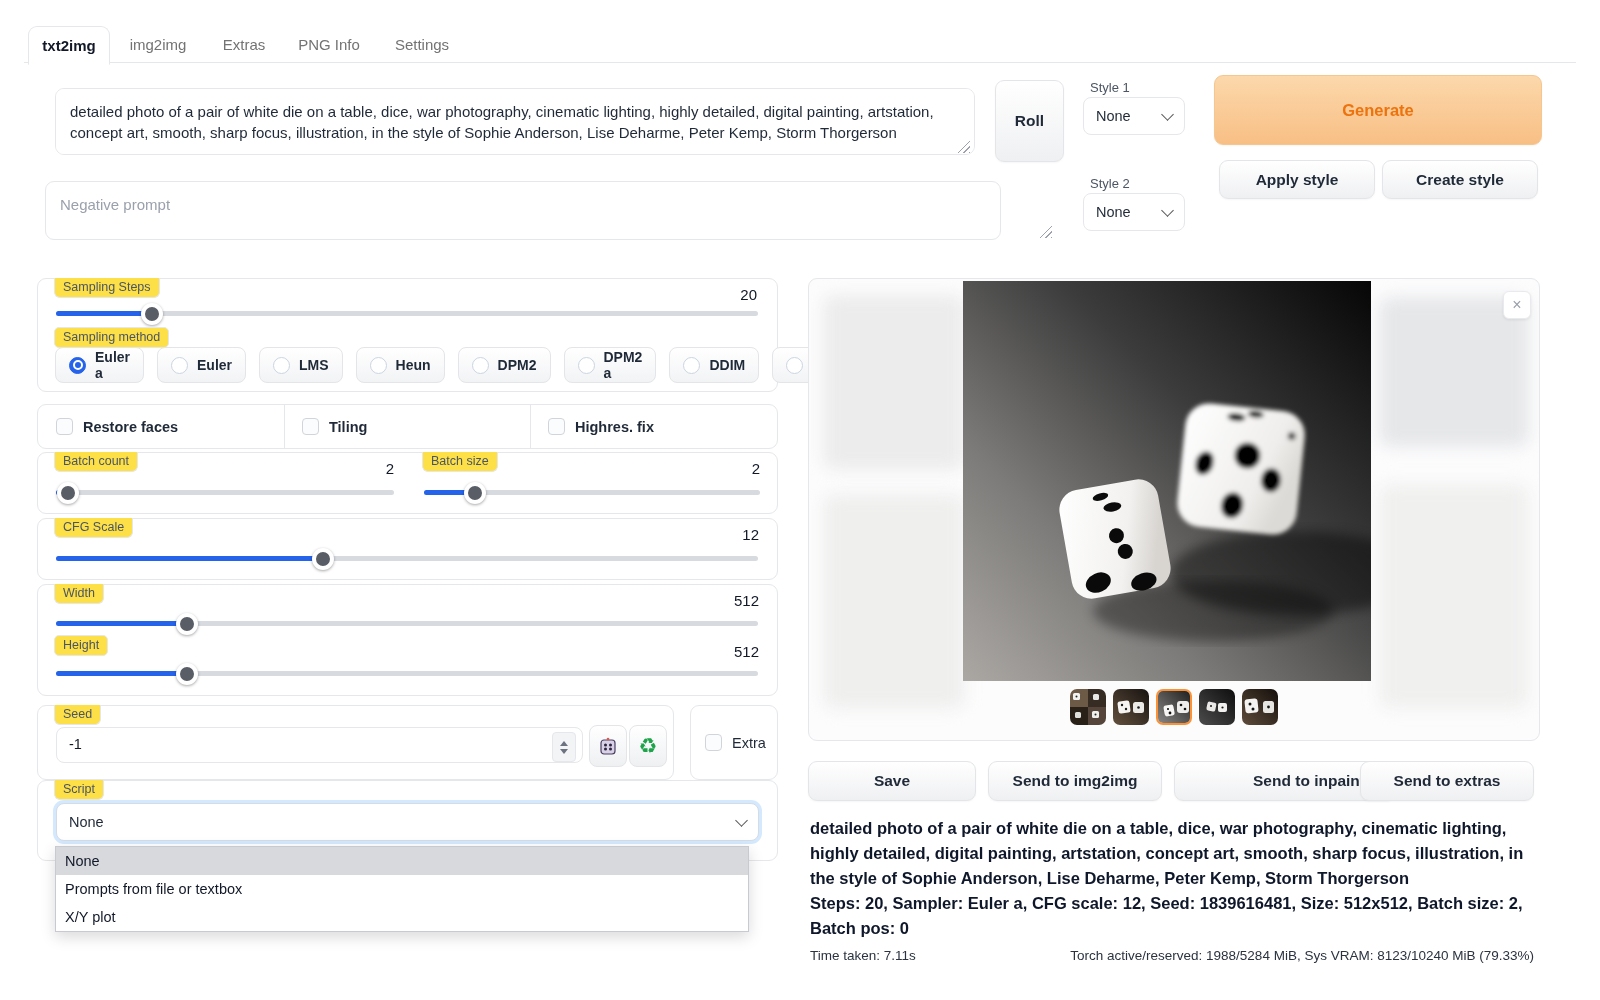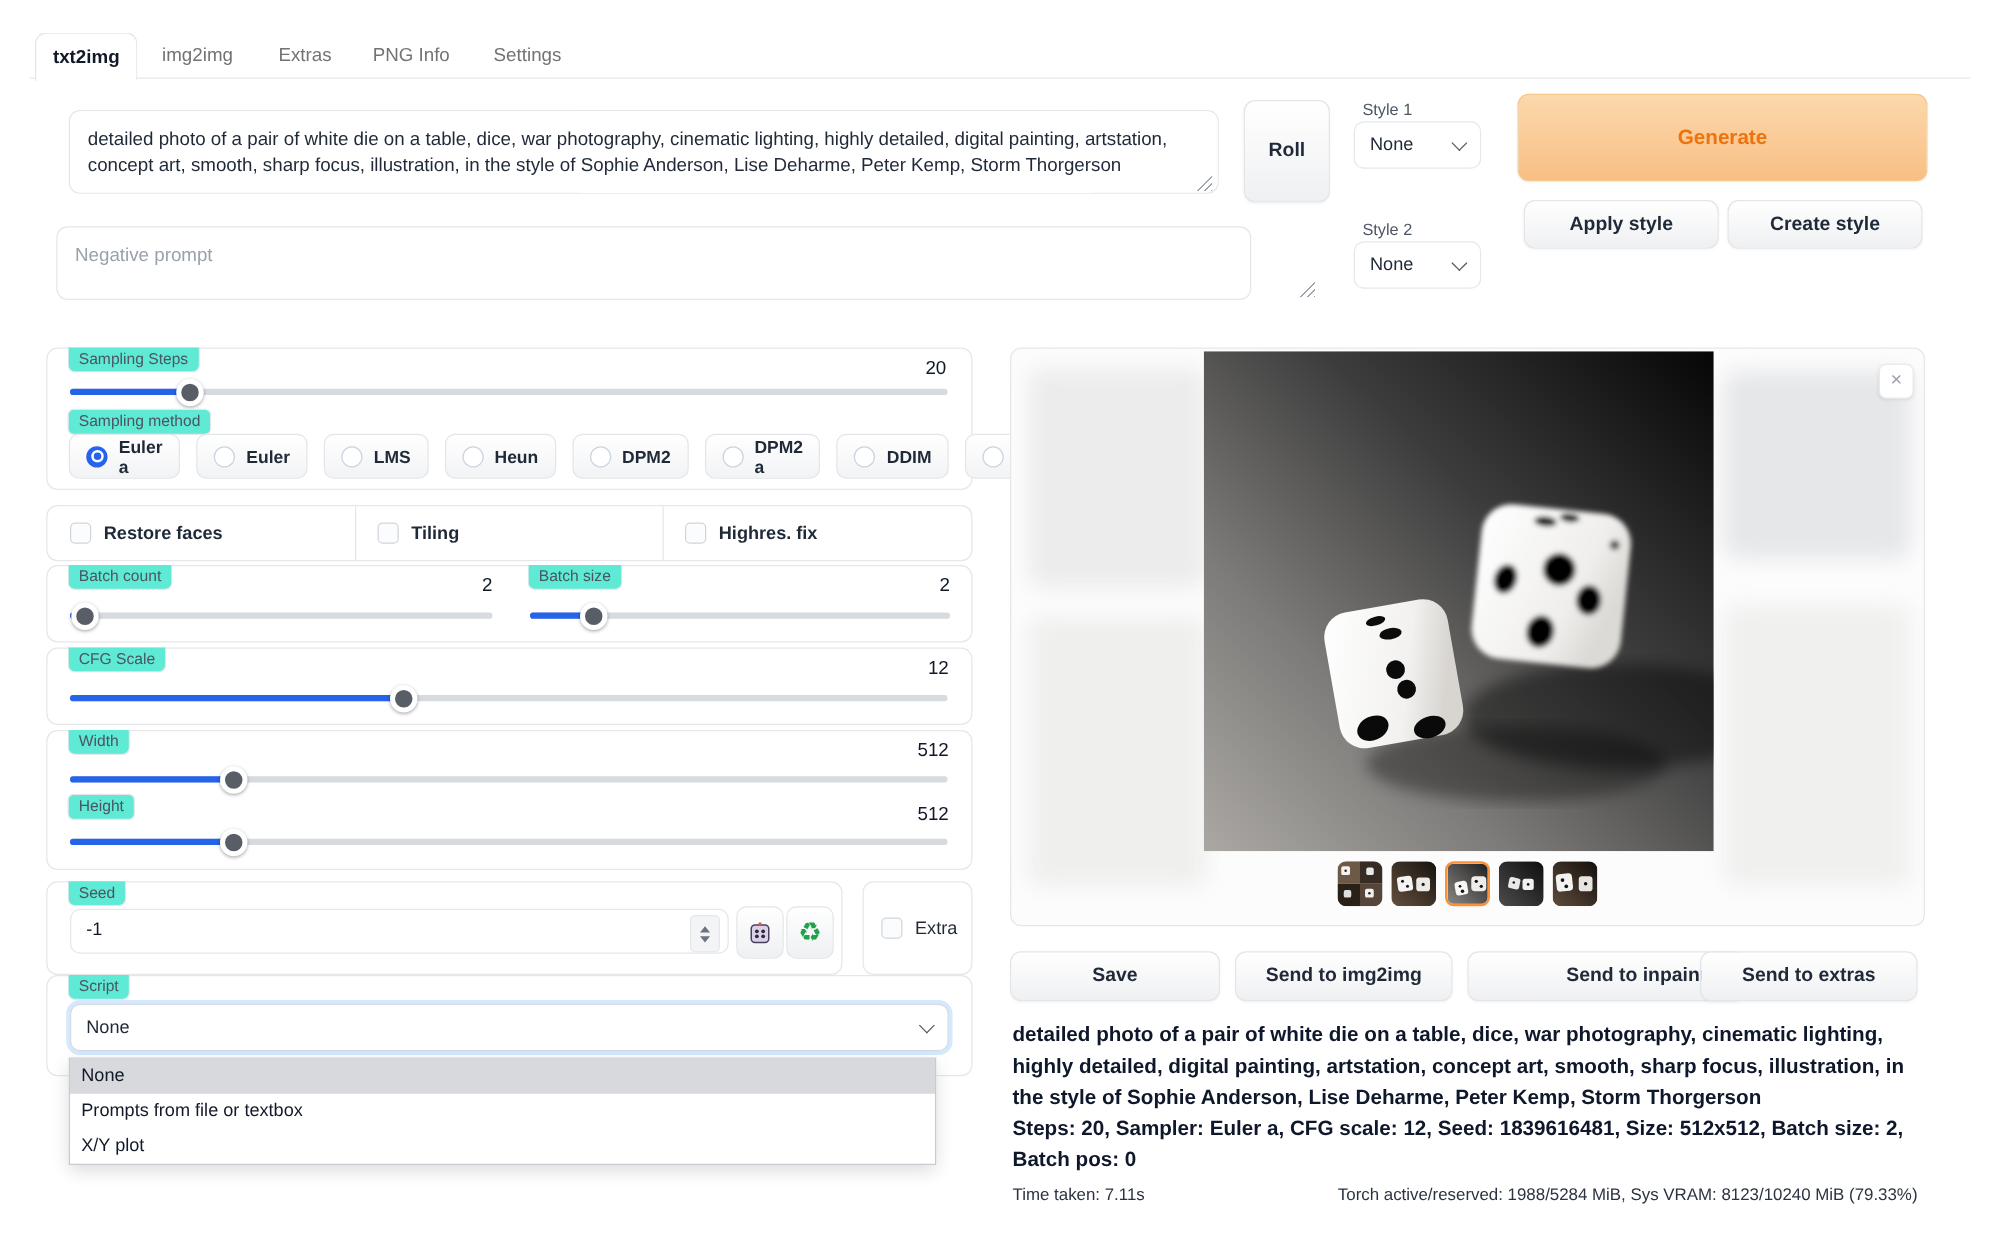--- a/index.html
+++ b/index.html
@@ -1,19 +1,19 @@
 <!DOCTYPE html>
 <html><head>
 <meta charset="utf-8">
 <style>
   html,body{margin:0;padding:0;background:#fff;}
   body{width:1600px;height:1000px;position:relative;font-family:"Liberation Sans","DejaVu Sans",sans-serif;color:#1f2937;overflow:hidden;}
   .abs{position:absolute;}
   .panel{position:absolute;background:#fff;border:1px solid #e5e7eb;border-radius:9px;}
-  .chip{position:absolute;top:-1px;background:#5eead4;border:1px solid #e5e7eb;border-top:none;border-radius:0 0 6px 6px;font-size:12.5px;color:#4b5563;padding:2px 8px 3px;white-space:nowrap;}
+  .chip{position:absolute;top:-1px;background:#fde047;border:1px solid #e5e7eb;border-top:none;border-radius:0 0 6px 6px;font-size:12.5px;color:#4b5563;padding:2px 8px 3px;white-space:nowrap;}
   .chip.mid{border-top:1px solid #e5e7eb;border-radius:5px;}
   .val{position:absolute;font-size:15px;color:#111827;text-align:right;}
   .slider{position:absolute;height:5px;background:#d7dade;border-radius:3px;}
   .slider .fill{position:absolute;left:0;top:0;height:100%;background:#2563eb;border-radius:3px;}
   .slider .thumb{position:absolute;top:50%;width:14px;height:14px;border-radius:50%;background:#585d66;border:4px solid #fff;box-shadow:0 1px 3px rgba(0,0,0,.35);transform:translate(-50%,-50%);}
   .btn{position:absolute;display:flex;align-items:center;justify-content:center;background:linear-gradient(180deg,#ffffff,#eff0f2);border:1px solid #e3e5e8;border-radius:9px;font-weight:700;font-size:15.5px;color:#1f2937;box-shadow:0 1px 2px rgba(0,0,0,.04);cursor:pointer;}
   .btn.generate{background:linear-gradient(180deg,#fcd8ab,#f8bf85);border-color:#f6c априори;border-color:#f5c априори;}
   .btn.generate{border-color:#f5c78f;color:#ec730d;font-size:16.5px;}
   .tab{position:absolute;display:flex;align-items:center;justify-content:center;font-size:15px;color:#737373;cursor:pointer;}
   .tab.active{background:#fff;border:1px solid #e5e7eb;border-bottom:1px solid #fff;border-radius:9px 9px 0 0;color:#111827;font-weight:700;z-index:3;}

